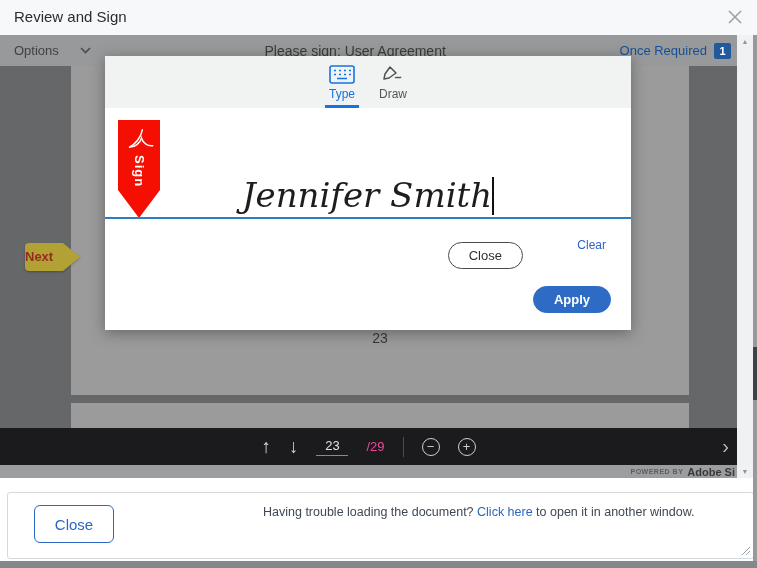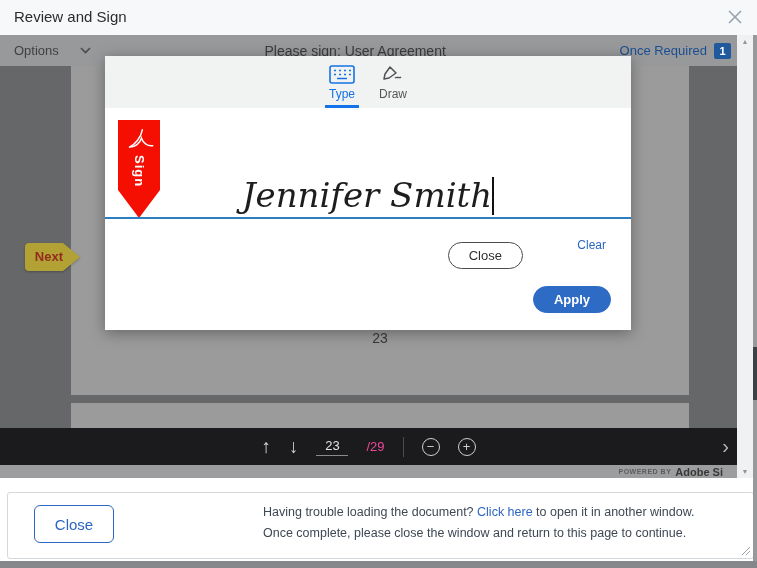--- a/index.html
+++ b/index.html
@@ -21,21 +21,21 @@
               font-size:11px; font-weight:bold; text-align:center; line-height:16px; border-radius:2px; }
 
   
   .viewer { position:absolute; left:0; top:66px; width:737px; height:362px; background:#666768; overflow:hidden; z-index:0; }
   .page-1 { position:absolute; left:71px; top:0; width:618px; height:329px; background:#9b9b9c; }
   .page-2 { position:absolute; left:71px; top:337px; width:618px; height:25px; background:#9b9b9c; }
   .page-num { position:absolute; left:71px; top:264px; width:618px; text-align:center; font-size:14px; color:#39393b; }
 
   .next-arrow { position:absolute; left:25px; top:177px; height:28px; display:flex; cursor:pointer; filter:drop-shadow(0 1px 1px rgba(0,0,0,.25)); }
   .next-arrow .na-body { width:38px; height:28px; background:#b2a135; border-radius:4px 0 0 4px;
-                         color:#942d1f; font-size:13px; font-weight:bold; text-align:right; line-height:28px; }
+                         color:#942d1f; font-size:13px; font-weight:bold; text-align:left; line-height:28px; }
   .next-arrow .na-point { width:0; height:0; border-top:14px solid transparent; border-bottom:14px solid transparent; border-left:17px solid #b2a135; }
 
   
   .sig-dialog { position:absolute; left:105px; top:56px; width:526px; height:274px; background:#fff;
                 box-shadow:0 3px 14px rgba(0,0,0,.35); z-index:4; }
   .sig-header { position:absolute; left:0; top:0; width:100%; height:52px; background:#f1f2f2;
                 display:flex; justify-content:center; gap:16px; }
   .sig-tab { display:flex; flex-direction:column; align-items:center; gap:3px; padding:9px 4px 0 4px; cursor:pointer;
              font-size:12px; color:#555; border-bottom:3px solid transparent; }
   .sig-tab.active { color:#1473e6; border-bottom-color:#1473e6; }
@@ -65,21 +65,21 @@
   .page-box { width:32px; background:transparent; border:none; border-bottom:1px solid #8a8a8a;
               color:#e2e2e2; font-size:13px; text-align:center; padding-bottom:2px; font-family:"Liberation Sans",sans-serif; }
   .page-total { font-size:13px; color:#ec4899; }
   .nav-divider { width:1px; height:20px; background:#4c4c4c; }
   .circle-btn { width:18px; height:18px; border:1.5px solid #cfcfcf; border-radius:50%; color:#cfcfcf;
                 font-size:13px; line-height:15px; text-align:center; cursor:pointer; }
   .nav-chevron { position:absolute; right:8px; top:8px; font-size:20px; color:#b9b9b9; cursor:pointer; line-height:1; }
 
   
   .powered { position:absolute; left:0; top:465px; width:737px; height:13px; background:#9c9d9e; z-index:2;
-             display:flex; align-items:center; justify-content:flex-end; padding-right:14px; overflow:hidden; }
+             display:flex; align-items:center; justify-content:flex-end; padding-right:2px; overflow:hidden; }
   .powered .prefix { font-size:7px; color:#5d5d5d; letter-spacing:.5px; margin-right:4px; font-weight:bold; }
   .powered .brand { font-size:11px; font-weight:bold; color:#383838; }
 
   
   .inner-scrollbar { position:absolute; left:737px; top:35px; width:16px; height:443px; background:#f0f1f2; z-index:3;
                      display:flex; flex-direction:column; justify-content:space-between; align-items:center; padding:3px 0; }
   .sb-arrow { font-size:7px; color:#8f9499; cursor:pointer; line-height:1; }
   .outer-edge { position:absolute; left:753px; top:35px; width:4px; height:526px; background:#98999b; z-index:5; }
   .outer-thumb { position:absolute; left:0; top:312px; width:4px; height:53px; background:#3d4247; cursor:grab; }
 
@@ -199,21 +199,20 @@
 
   <div class="outer-edge">
     <div class="outer-thumb"></div>
   </div>
 
   <div class="footer">
     <div class="footer-panel">
       <div class="footer-close">Close</div>
       <div class="footer-msg">
         <div><span>Having trouble loading the document? </span><a>Click here</a><span> to open it in another window.</span></div>
-        <div>Once complete, please close the window and return to this page to continue.</div>
       </div>
       <div class="resize-grip">
         <svg width="11" height="11" viewBox="0 0 11 11">
           <line x1="10" y1="2" x2="2" y2="10" stroke="#9aa1a8" stroke-width="1"></line>
           <line x1="10" y1="6" x2="6" y2="10" stroke="#9aa1a8" stroke-width="1"></line>
         </svg>
       </div>
     </div>
   </div>
   <div class="bottom-strip"></div>

